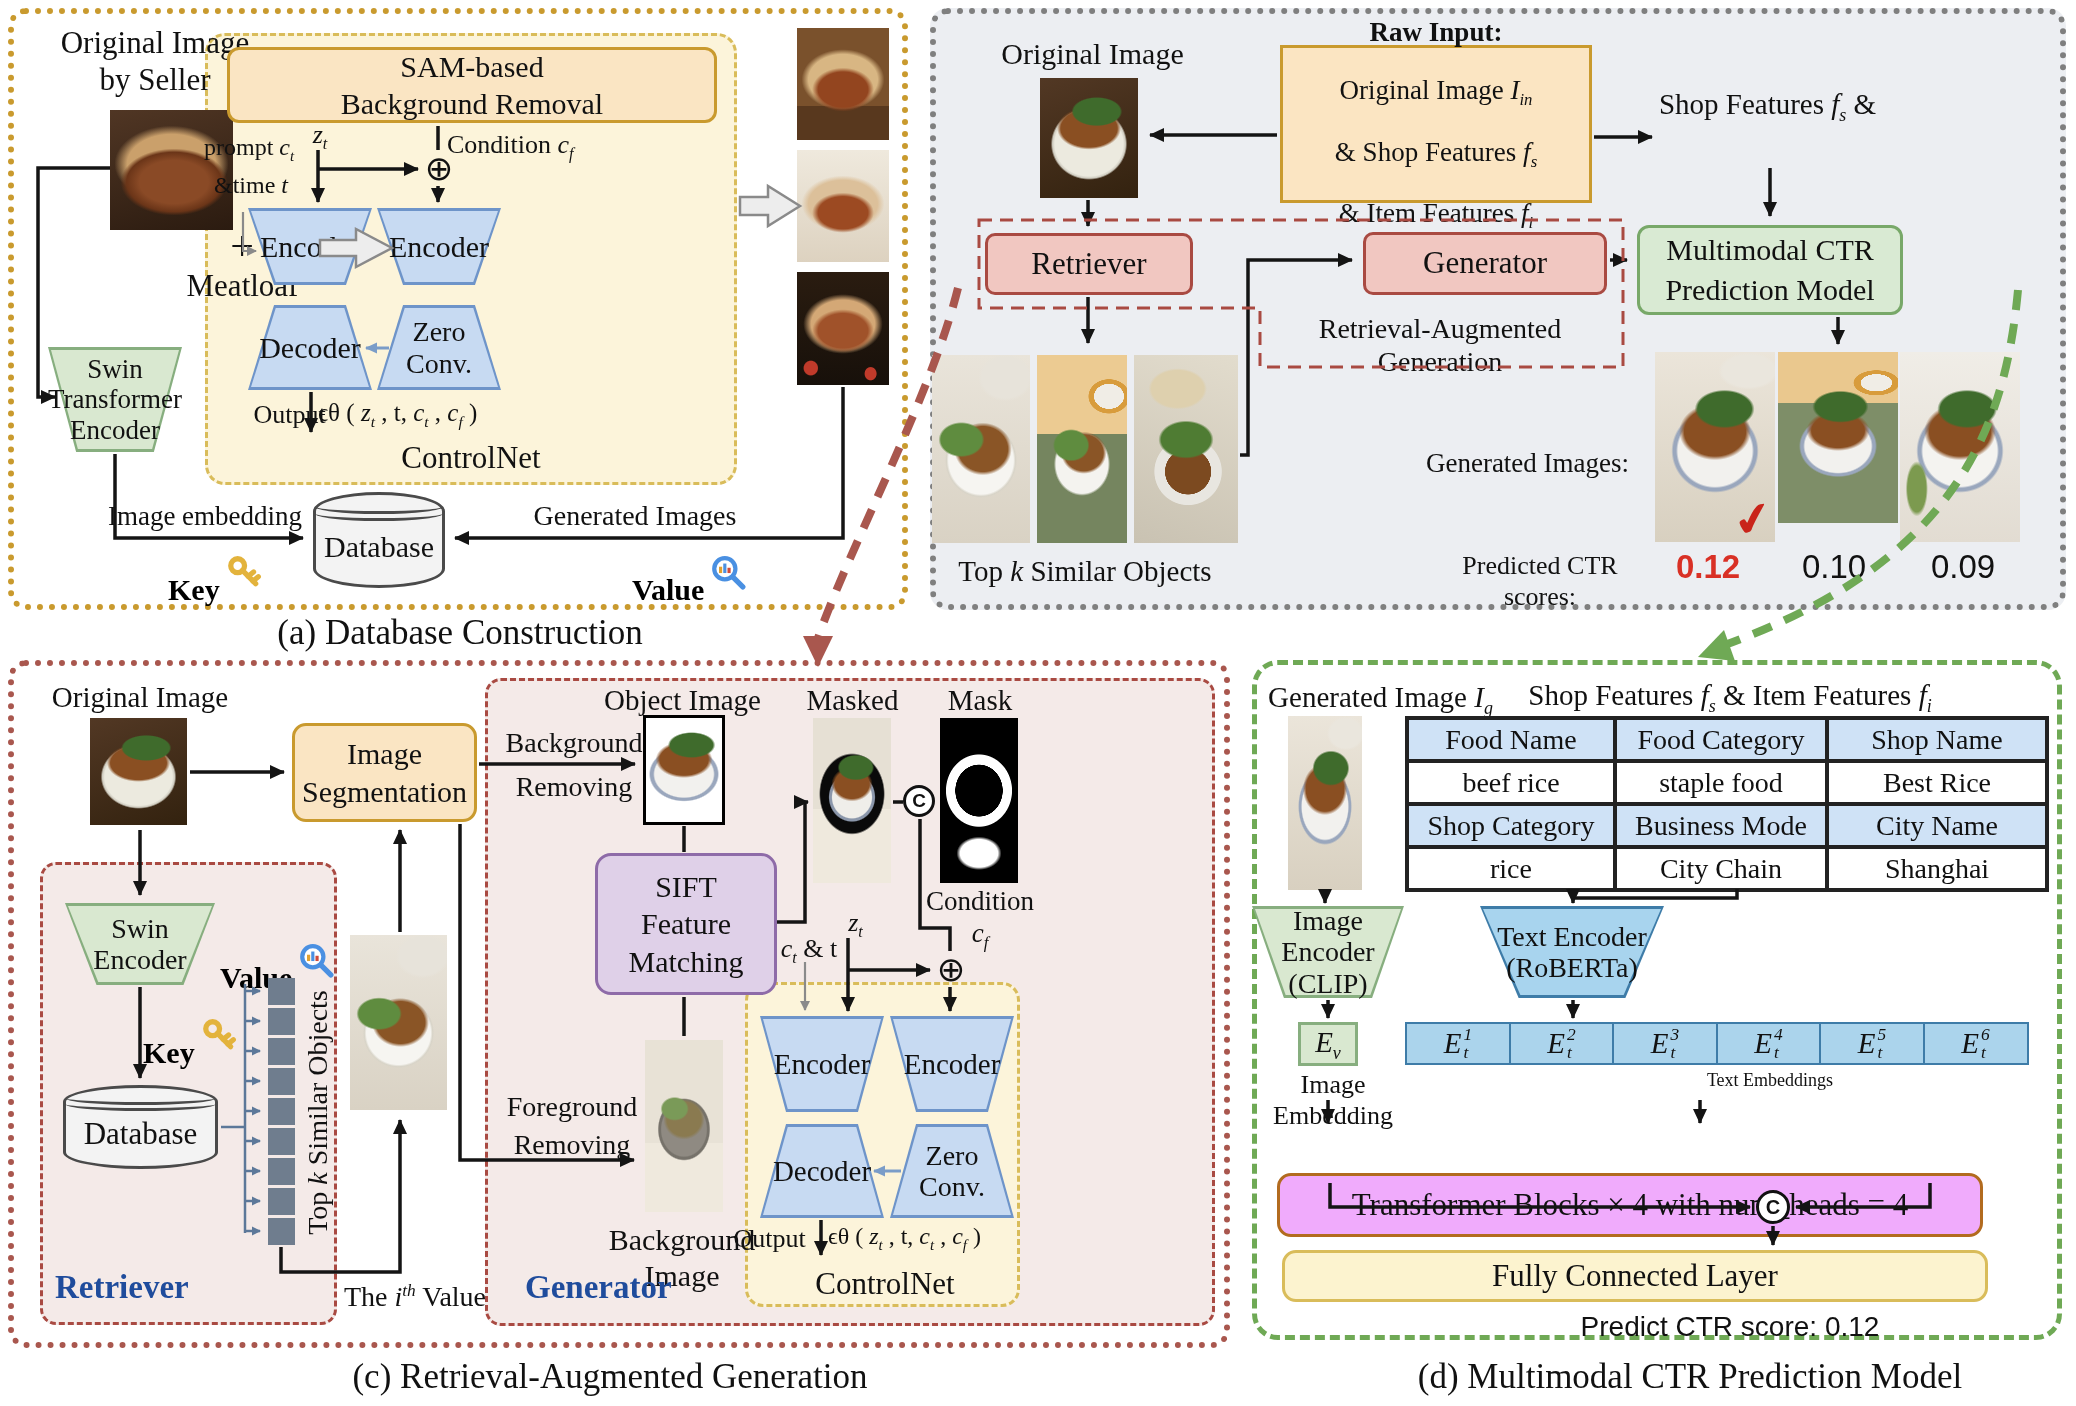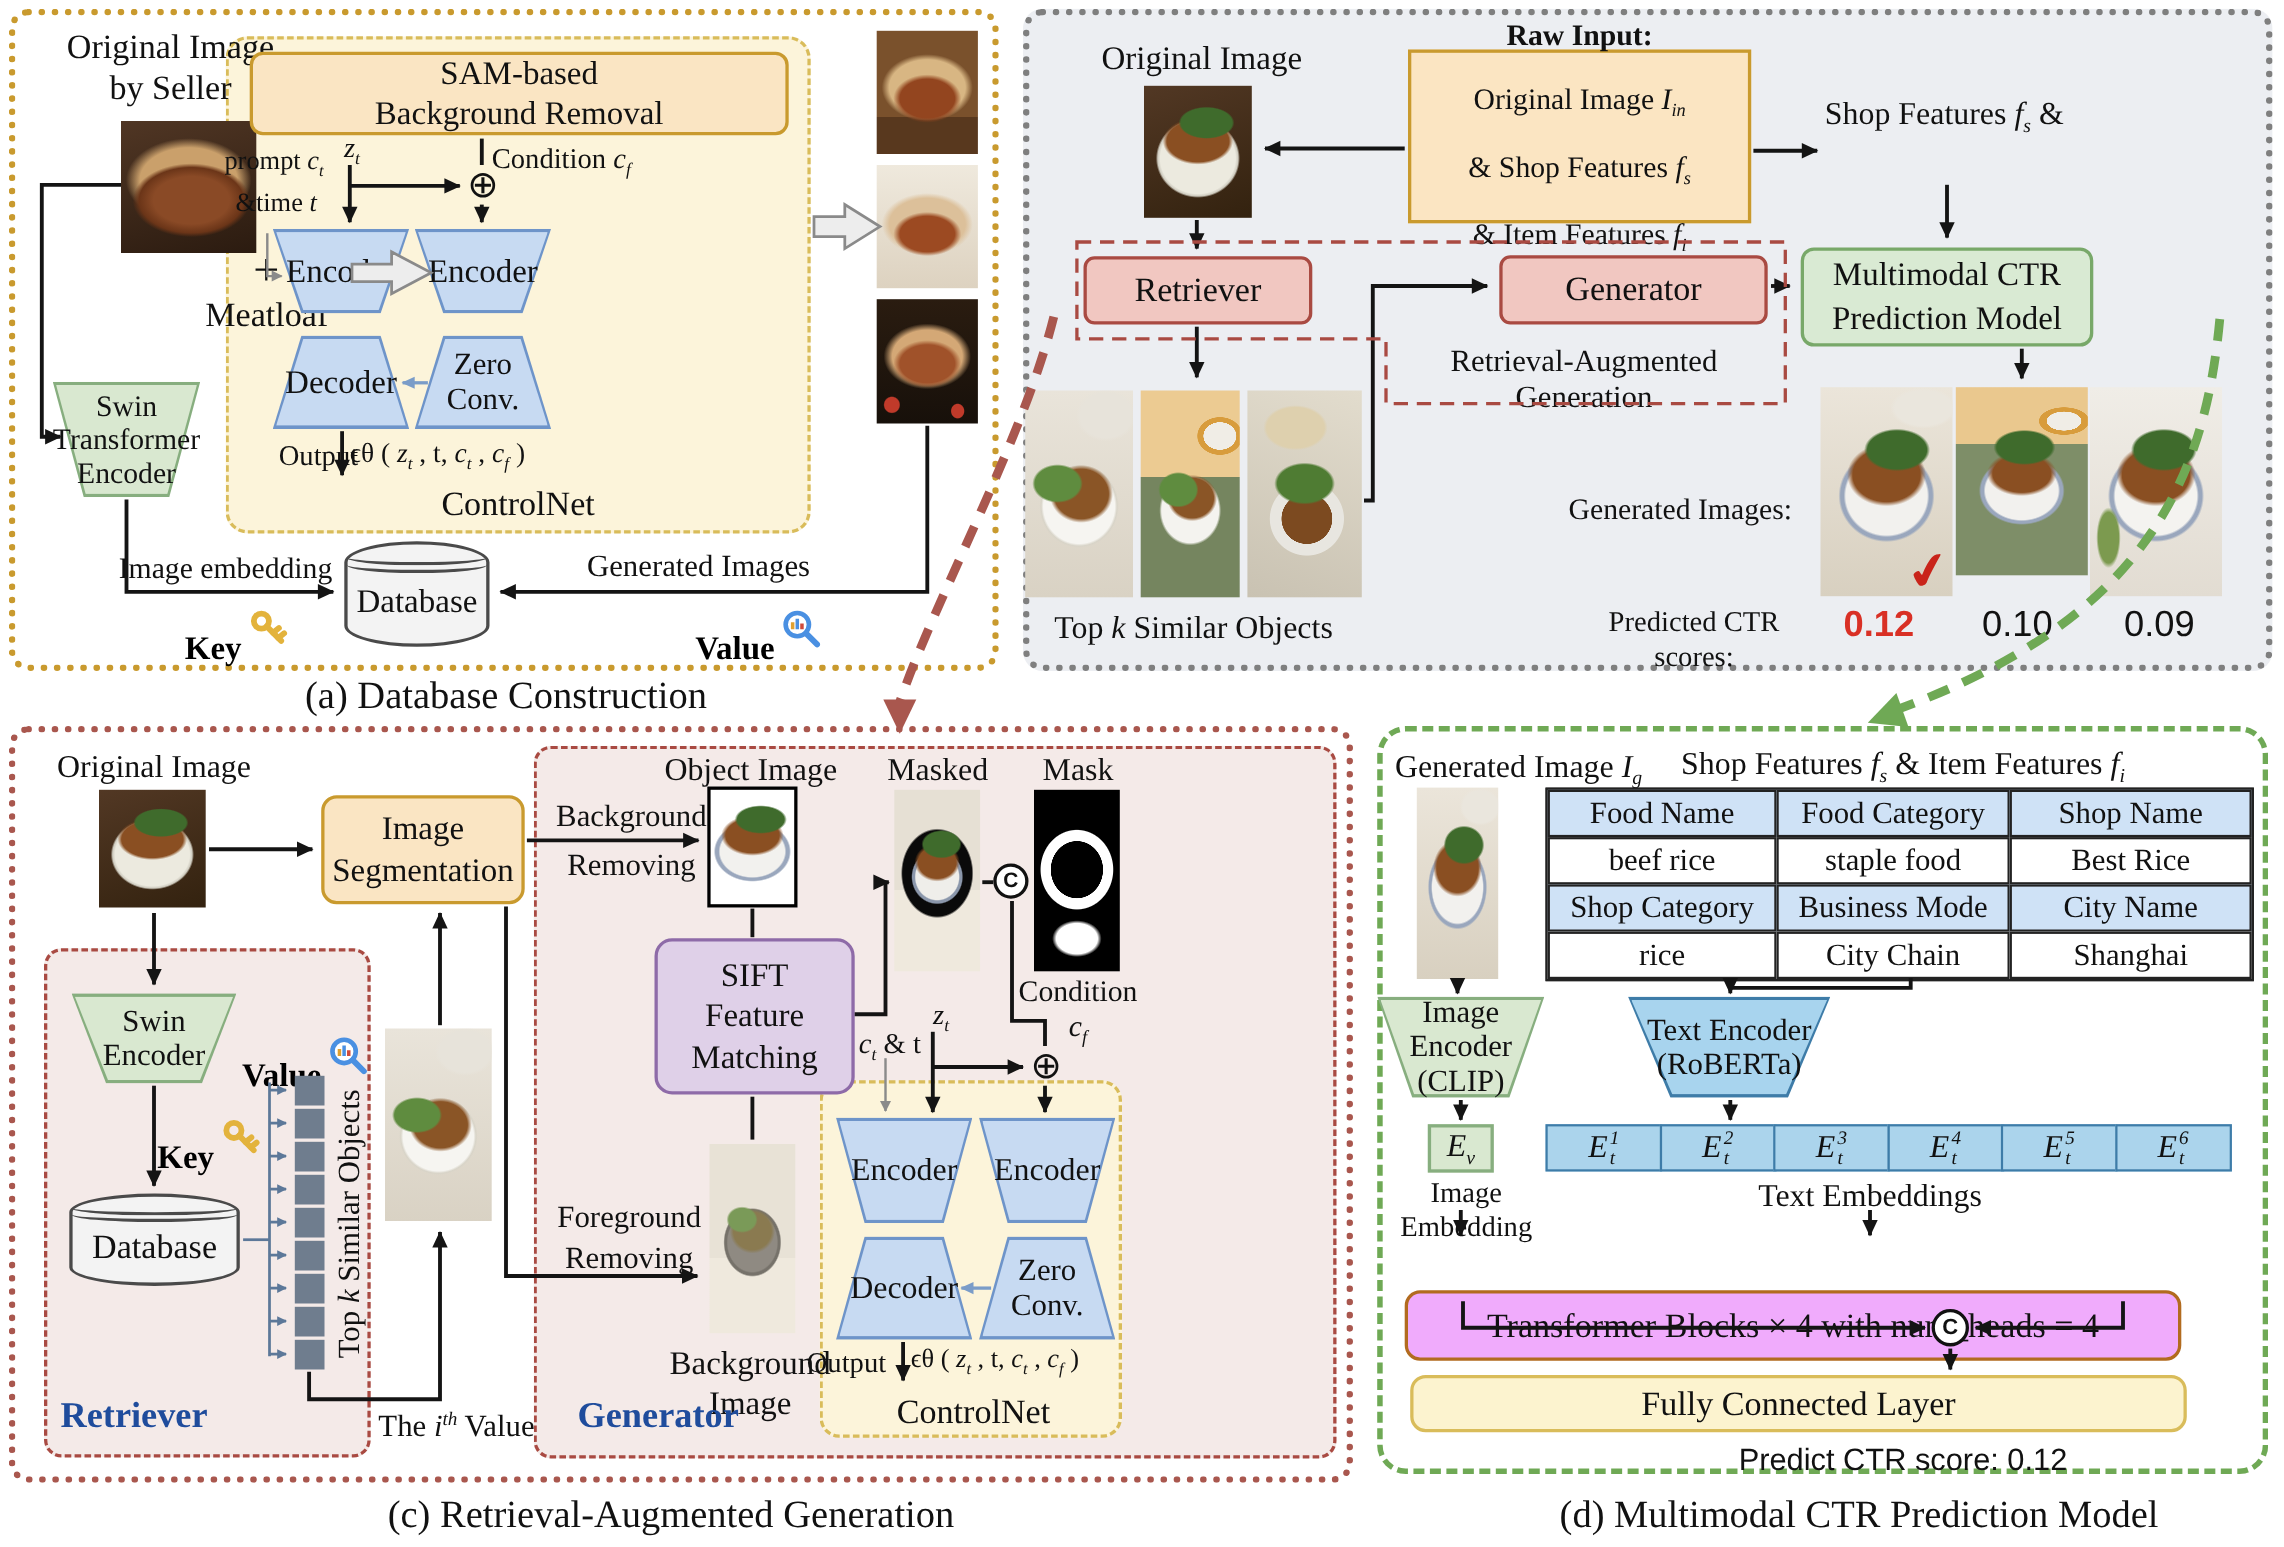--- a/index.html
+++ b/index.html
@@ -462,21 +462,21 @@
     <div class="etc">
         <i>E</i>
         <span class="ss">
           <sup>6</sup>
           <sub>t</sub>
         </span>
       </div>
   </div>
 
   <div class="lbl z20" style="left:1248px;top:1070px;width:170px;font-size:26px;">Image Embedding</div>
-  <div class="lbl z20" style="left:1570px;top:1070px;width:260px;font-size:29px;">Text Embeddings</div>
+  <div class="lbl z20" style="left:1640px;top:1070px;width:260px;font-size:18px;">Text Embeddings</div>
 
   <div class="box z20" style="left:1277px;top:1128px;width:706px;height:64px;background:#f0abfc;border:3.5px solid #B26B1F;border-radius:14px;font-size:31px;margin-top:45px;">
     <span>Transformer Blocks × 4  with num_heads = 4</span>
   </div>
 
   <div class="circ z30" style="left:1756px;top:1190px;width:34px;height:34px;font-size:20px;">
       <span>C</span>
     </div>
 
   <div class="box z20" style="left:1282px;top:1250px;width:706px;height:52px;background:#FCF3CF;border:3px solid #D9BC5A;border-radius:14px;font-size:31px;">

